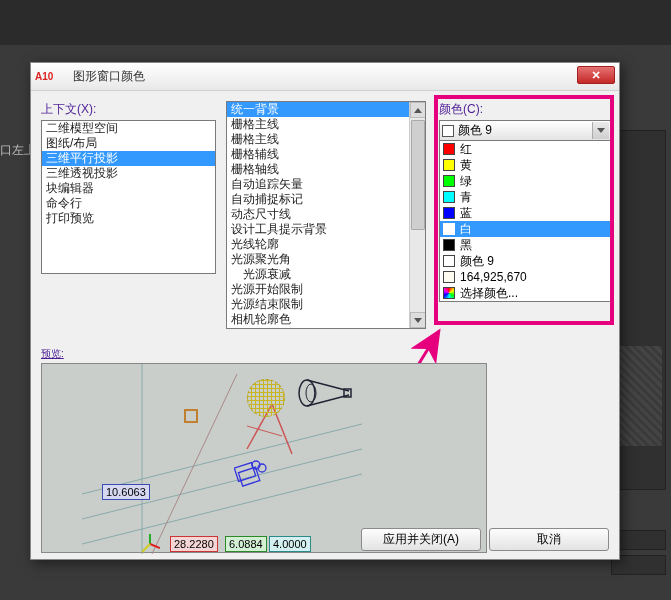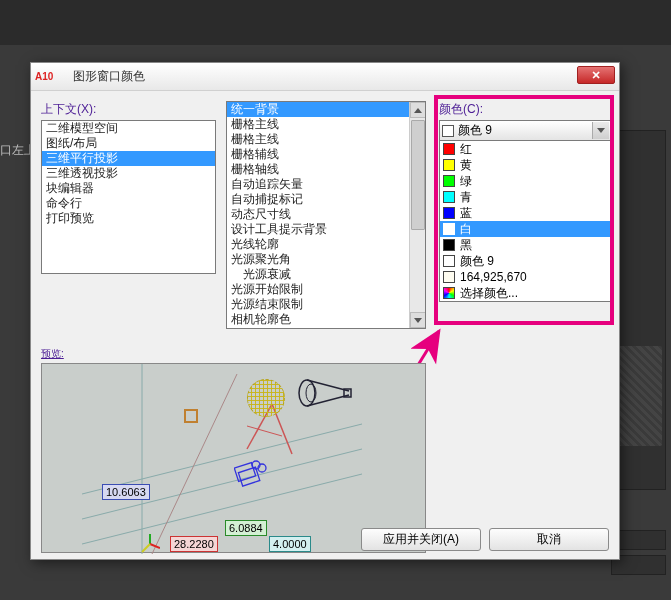--- a/index.html
+++ b/index.html
@@ -31,21 +31,21 @@
   .list-item { font-size:12px; padding:0 4px; line-height:15px; height:15px; white-space:nowrap; color:#222; }
   .list-item.selected { background:#3399ff; color:#fff; }
   .scrollbar { position:absolute; right:0; top:0; bottom:0; width:16px; background:#e8e8e8; border-left:1px solid #ccc;}
   .scrollbar .arrow-up, .scrollbar .arrow-down { position:absolute; left:0; width:16px; height:16px; background:#ddd; border:1px solid #bbb; display:flex; align-items:center; justify-content:center;}
   .scrollbar .arrow-up { top:0;} .scrollbar .arrow-down { bottom:0;}
   .tri-up   { width:0;height:0;border-left:4px solid transparent;border-right:4px solid transparent;border-bottom:5px solid #555;}
   .tri-down { width:0;height:0;border-left:4px solid transparent;border-right:4px solid transparent;border-top:5px solid #555;}
   .thumb { position:absolute; left:1px; top:18px; width:14px; height:110px; background:#cfcfcf; border:1px solid #aaa; border-radius:1px;}
 
   .preview-label { position:absolute; left:0; top:246px; font-size:10px;text-decoration:underline; }
-  .preview { position:absolute; left:0; top:262px; width:385px; height:190px; border:1px solid #888; background:#c9cecb;
+  .preview { position:absolute; left:0; top:262px; width:446px; height:190px; border:1px solid #888; background:#c9cecb;
      background-image:
         linear-gradient(rgba(200,205,202,.0),rgba(200,205,202,.0));
   }
 
   
   .hilite { position:absolute; border:4px solid #e6007e; pointer-events:none; }
   .arrow-svg { position:absolute; left:0; top:0; pointer-events:none;}
 
   
   .combo { width:100%; height:21px; background:linear-gradient(#fff,#e4e4e4); border:1px solid #7a7a7a; display:flex; align-items:center; font-size:12px; padding:0 2px; position:relative;}
@@ -258,21 +258,21 @@
       <div class="axes">
         <svg viewBox="0 0 20 20">
           <line x1="10" y1="10" x2="10" y2="0" stroke="#2a2" stroke-width="2"></line>
           <line x1="10" y1="10" x2="20" y2="14" stroke="#d22" stroke-width="2"></line>
           <line x1="10" y1="10" x2="2" y2="18" stroke="#cc2" stroke-width="2"></line>
         </svg>
       </div>
 
       <div class="valbox vb-blue" style="left:60px;  top:120px;">10.6063</div>
       <div class="valbox vb-red" style="left:128px; top:172px;">28.2280</div>
-      <div class="valbox vb-green" style="left:183px; top:156px;">6.0884</div>
+      <div class="valbox vb-green" style="left:183px; top:172px;">6.0884</div>
       <div class="valbox vb-cyan" style="left:227px; top:172px;">4.0000</div>
     </div>
 
   </div>
 
   <div class="btn-row">
     <div class="btn">
         <span>应用并关闭(A)</span>
       </div>
     <div class="btn">

